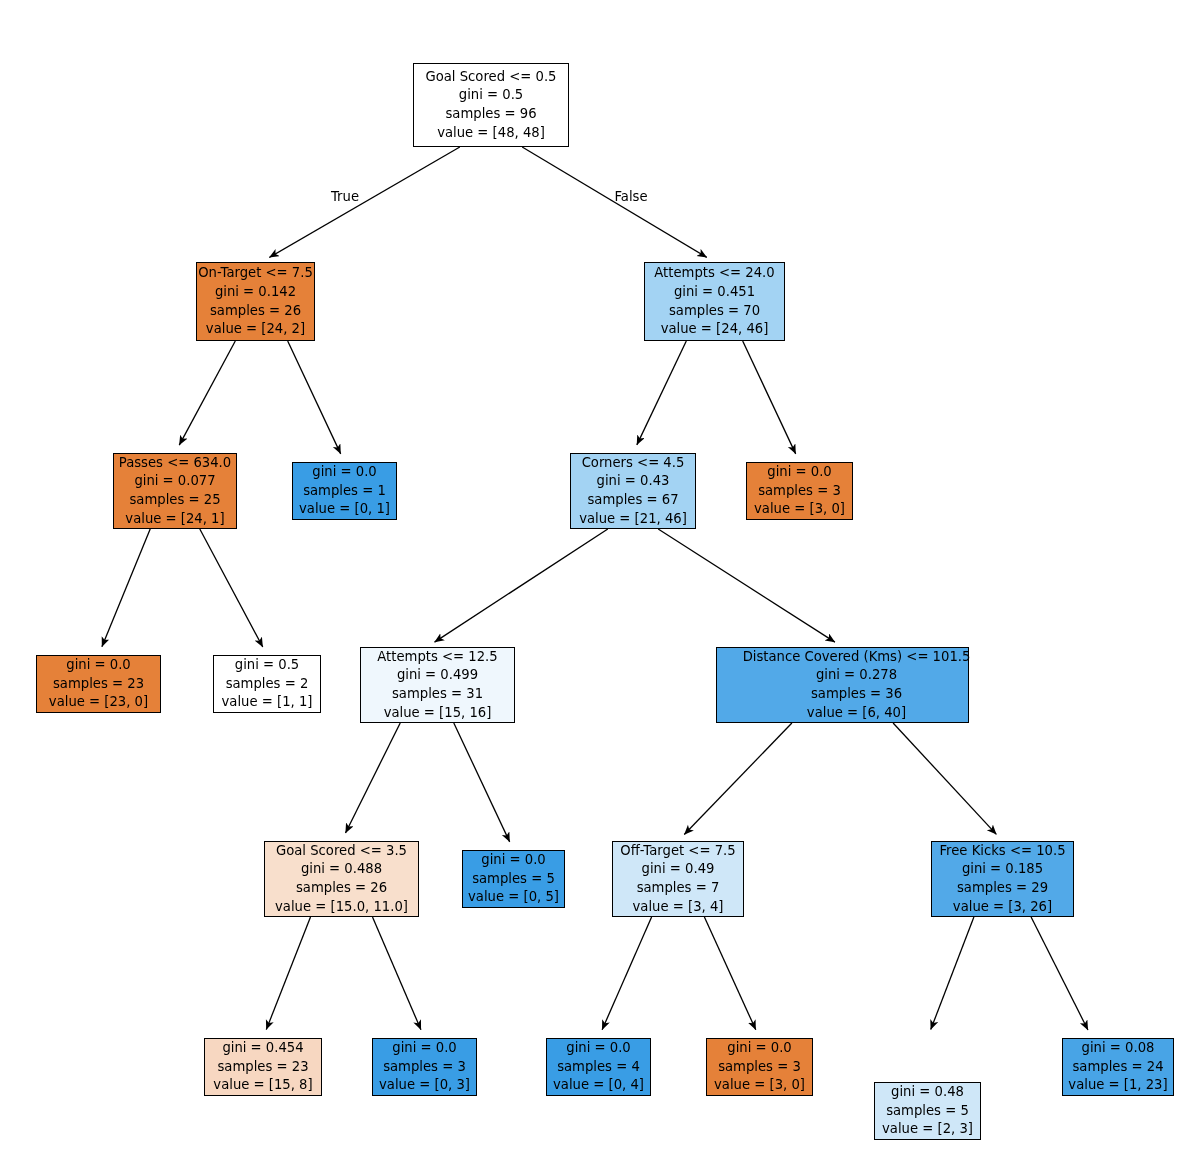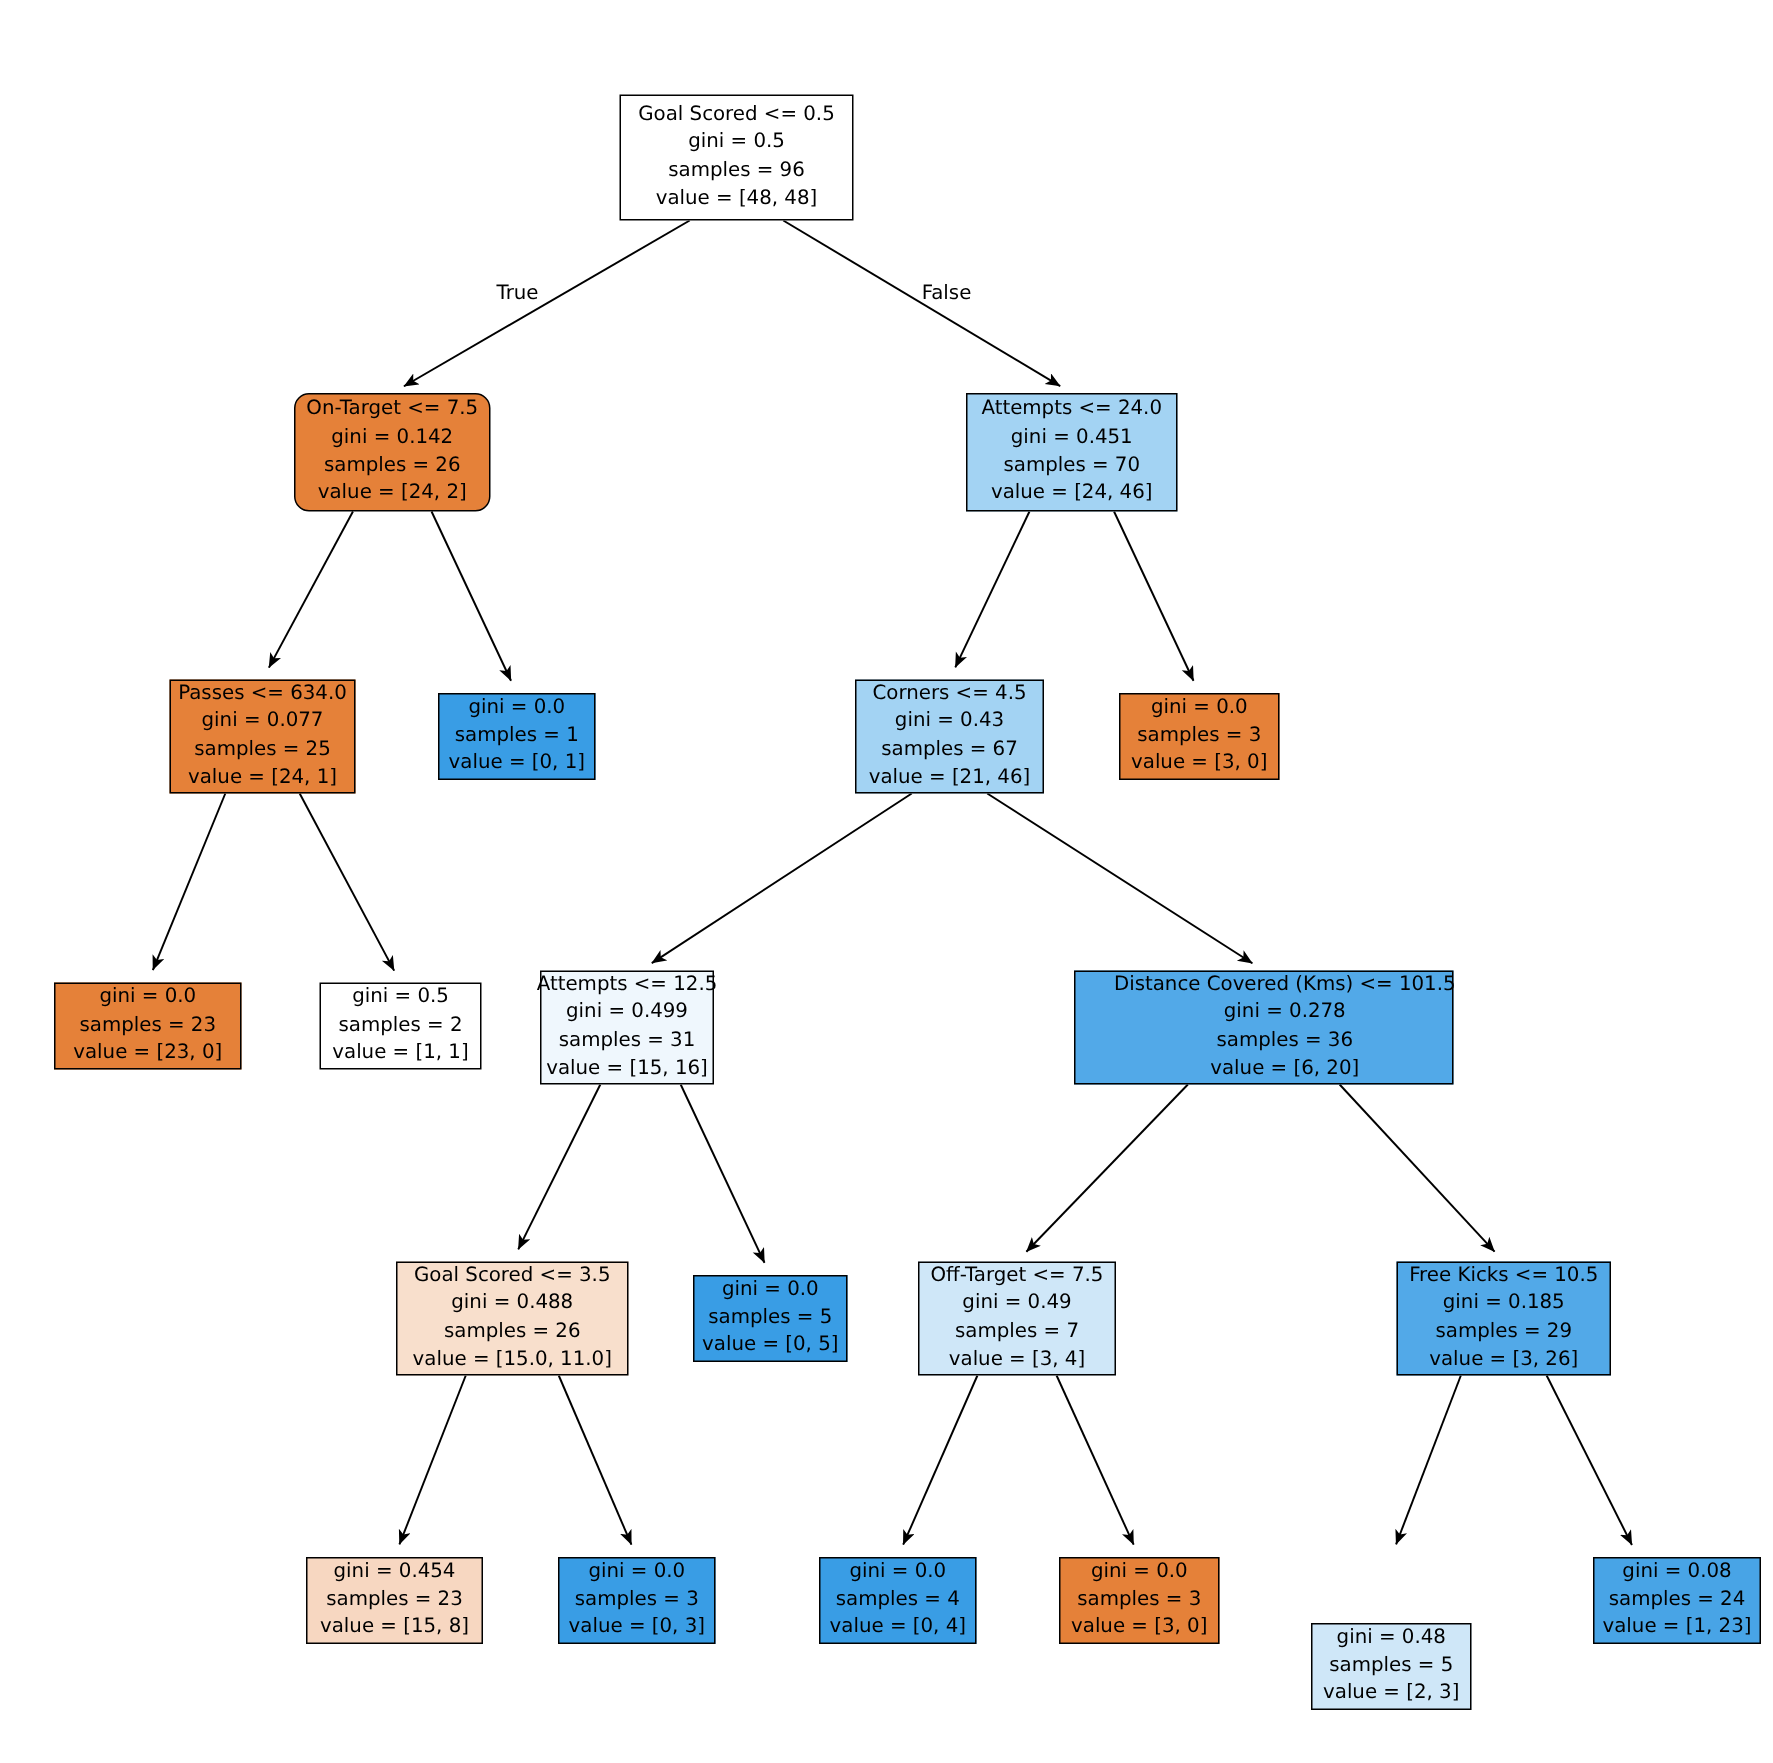--- a/index.html
+++ b/index.html
@@ -83,21 +83,21 @@
         <line x1="1031.1" y1="917" x2="1087.9538310205264" y2="1029.9608136861032" stroke="#000000" stroke-width="1.3" marker-end="url(#arrowhead)"></line>
       </g>
   </svg>
   <div id="node-layer">
       <div class="node" style="left: 413px; top: 63px; width: 156px; height: 84px; background: rgb(255, 255, 255);">
         <span class="line">Goal Scored &lt;= 0.5</span>
         <span class="line">gini = 0.5</span>
         <span class="line">samples = 96</span>
         <span class="line">value = [48, 48]</span>
       </div>
-      <div class="node" style="left: 196px; top: 262px; width: 131px; height: 79px; background: rgb(229, 129, 57); border-radius: 10px;">
+      <div class="node" style="left: 196px; top: 262px; width: 119px; height: 79px; background: rgb(229, 129, 57);">
         <span class="line">On-Target &lt;= 7.5</span>
         <span class="line">gini = 0.142</span>
         <span class="line">samples = 26</span>
         <span class="line">value = [24, 2]</span>
       </div>
       <div class="node" style="left: 644px; top: 262px; width: 141px; height: 79px; background: rgb(163, 211, 243);">
         <span class="line">Attempts &lt;= 24.0</span>
         <span class="line">gini = 0.451</span>
         <span class="line">samples = 70</span>
         <span class="line">value = [24, 46]</span>
@@ -127,31 +127,31 @@
       <div class="node" style="left: 36px; top: 655px; width: 125px; height: 58px; background: rgb(229, 129, 57);">
         <span class="line">gini = 0.0</span>
         <span class="line">samples = 23</span>
         <span class="line">value = [23, 0]</span>
       </div>
       <div class="node" style="left: 213px; top: 655px; width: 108px; height: 58px; background: rgb(255, 255, 255);">
         <span class="line">gini = 0.5</span>
         <span class="line">samples = 2</span>
         <span class="line">value = [1, 1]</span>
       </div>
-      <div class="node" style="left: 360px; top: 647px; width: 116px; height: 76px; background: rgb(239, 247, 253);">
+      <div class="node" style="left: 360px; top: 647px; width: 155px; height: 76px; background: rgb(239, 247, 253);">
         <span class="line">Attempts &lt;= 12.5</span>
         <span class="line">gini = 0.499</span>
         <span class="line">samples = 31</span>
         <span class="line">value = [15, 16]</span>
       </div>
       <div class="node" style="left: 716px; top: 647px; width: 253px; height: 76px; background: rgb(82, 169, 232); padding-left: 35px;">
         <span class="line">Distance Covered (Kms) &lt;= 101.5</span>
         <span class="line">gini = 0.278</span>
         <span class="line">samples = 36</span>
-        <span class="line">value = [6, 20]</span>
+        <span class="line">value = [6, 40]</span>
       </div>
       <div class="node" style="left: 264px; top: 841px; width: 155px; height: 76px; background: rgb(248, 223, 204);">
         <span class="line">Goal Scored &lt;= 3.5</span>
         <span class="line">gini = 0.488</span>
         <span class="line">samples = 26</span>
         <span class="line">value = [15.0, 11.0]</span>
       </div>
       <div class="node" style="left: 462px; top: 850px; width: 103px; height: 58px; background: rgb(57, 157, 229);">
         <span class="line">gini = 0.0</span>
         <span class="line">samples = 5</span>

